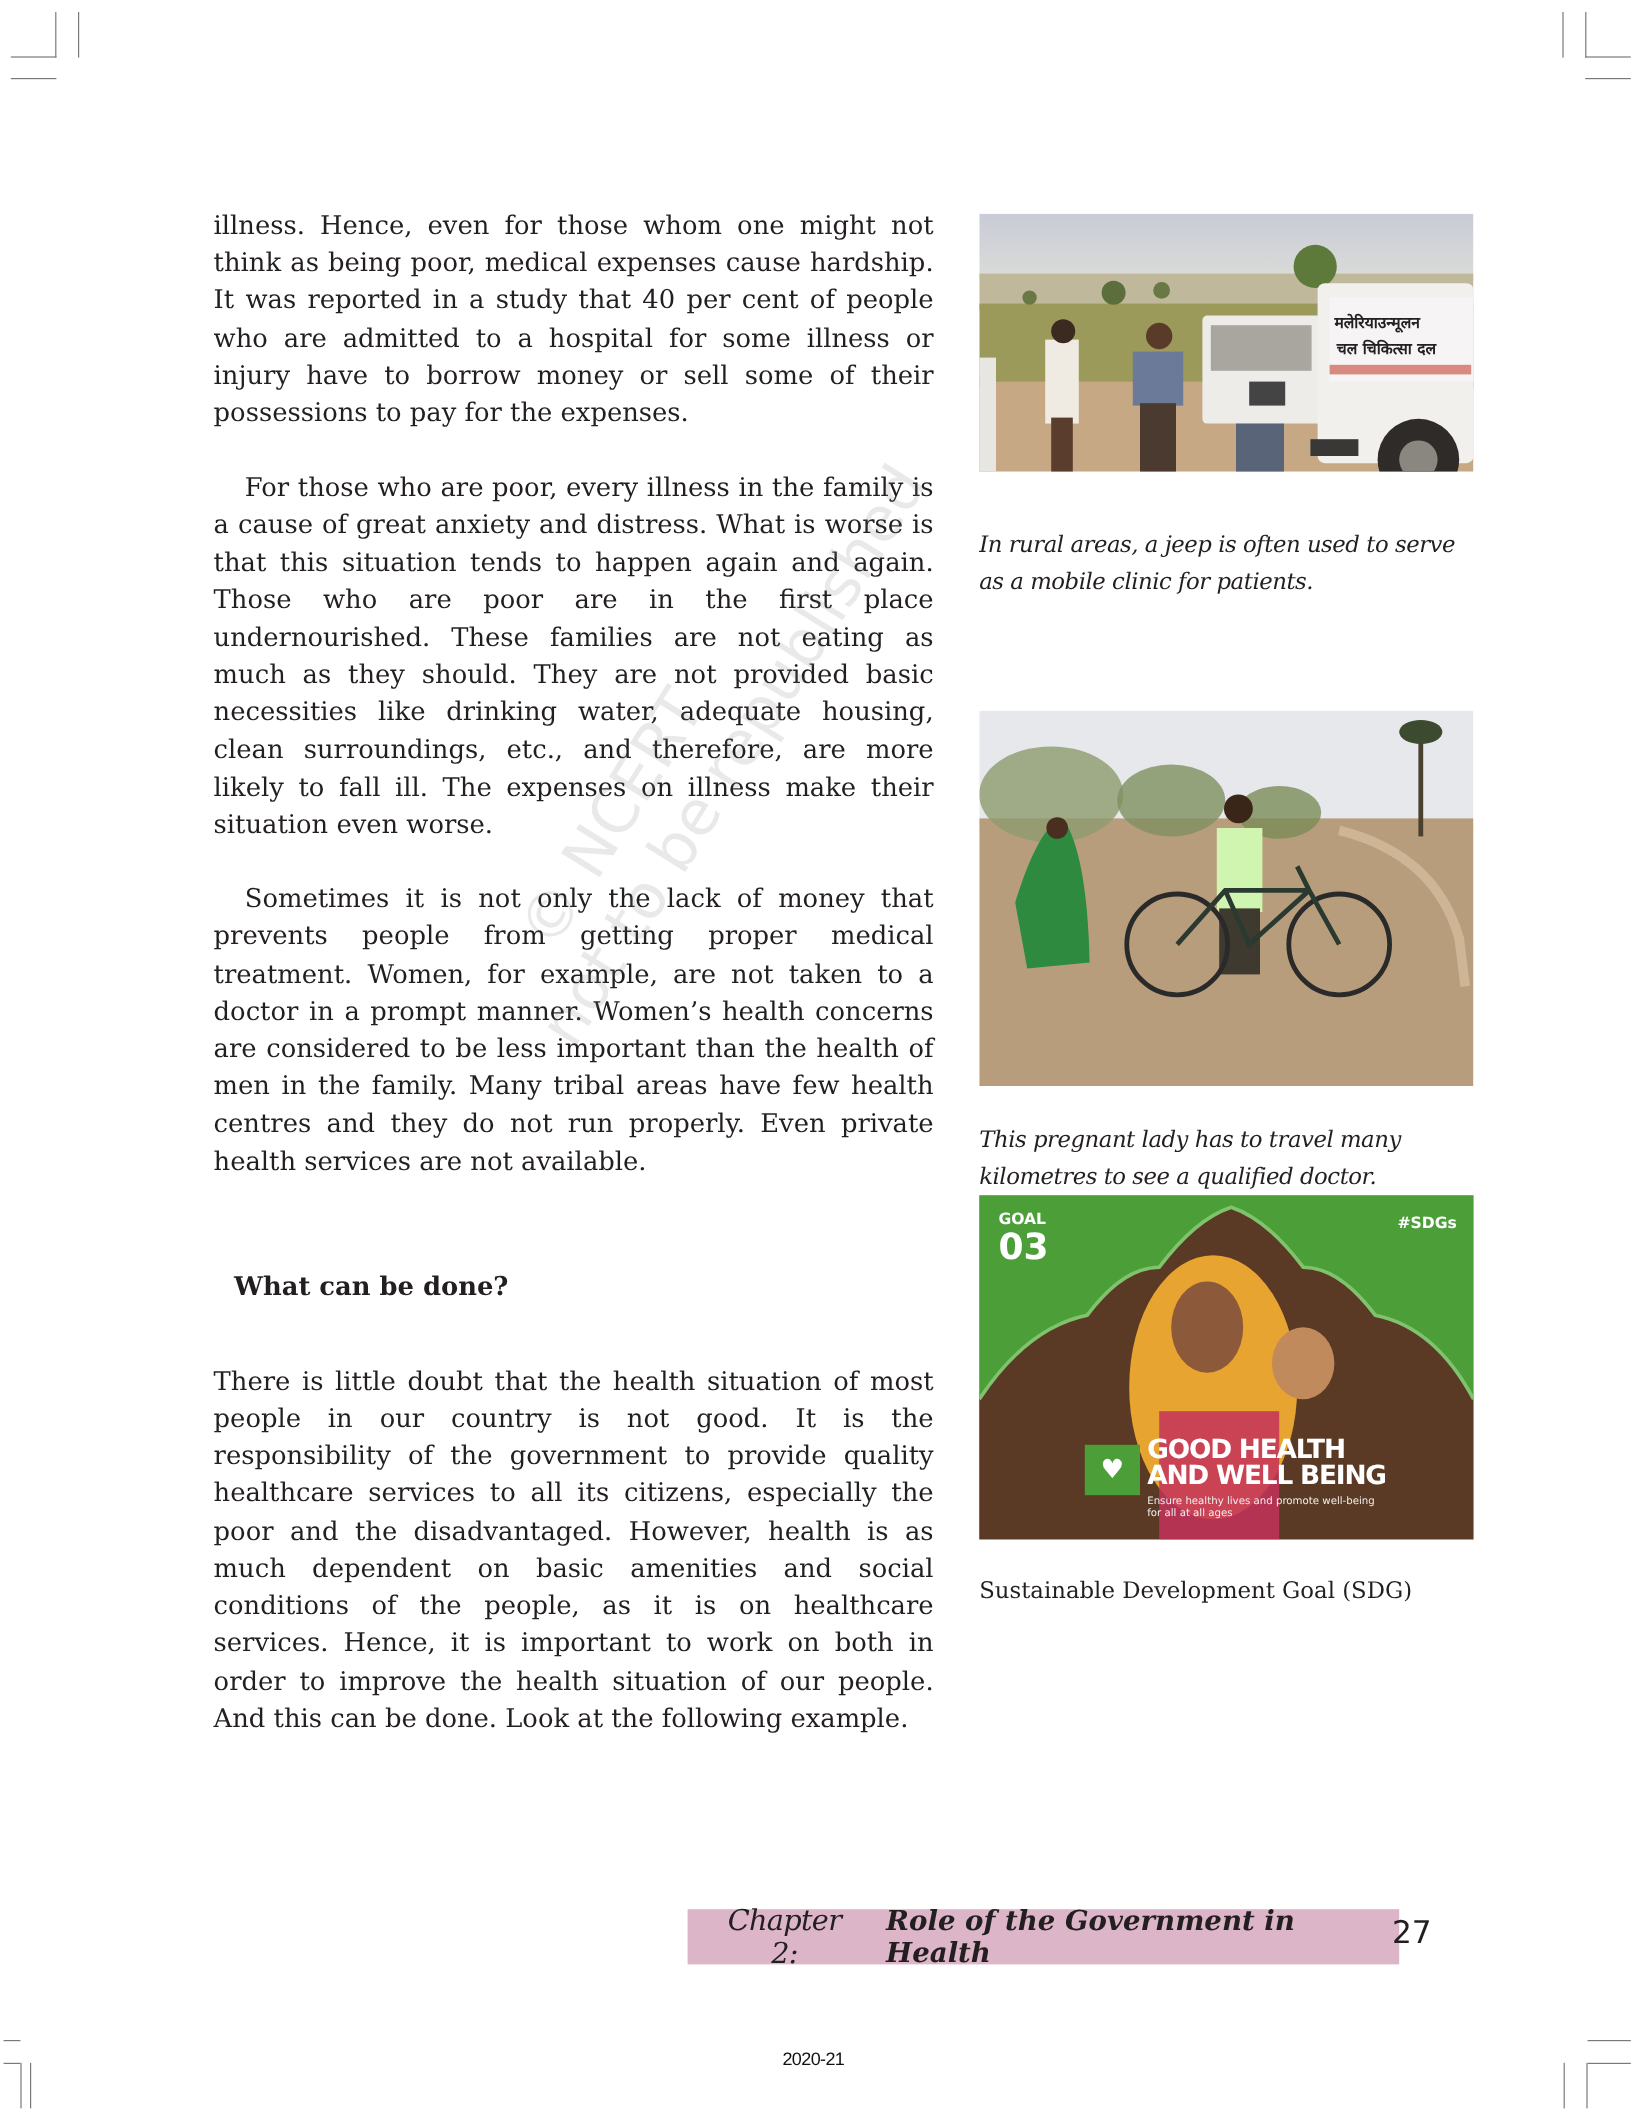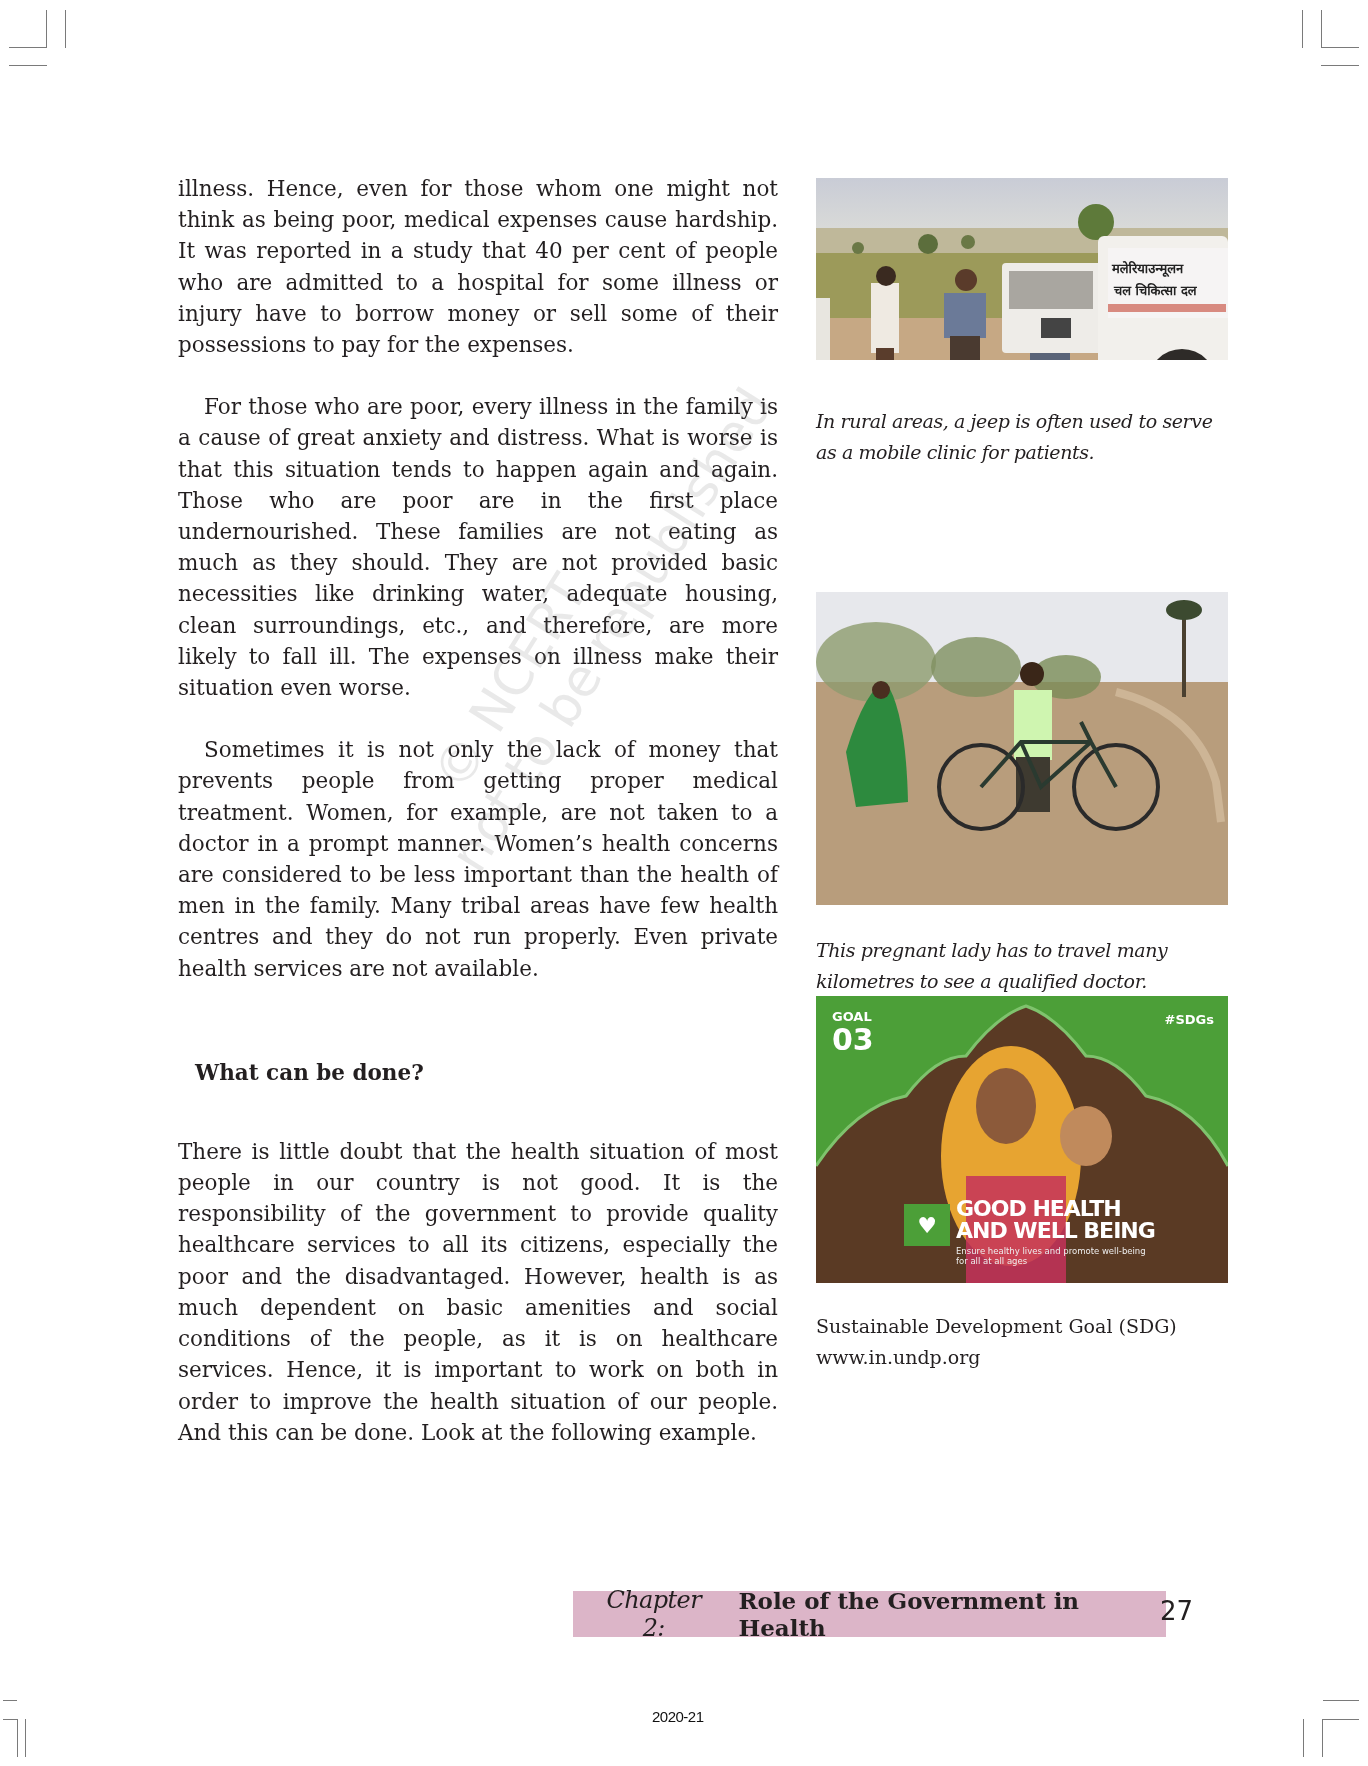--- a/index.html
+++ b/index.html
@@ -27,21 +27,21 @@
   .watermark { position: absolute; left: 390px; top: 820px; transform: rotate(-58deg);
                transform-origin: left top; color: rgba(120,120,120,0.16);
                font-family: "DejaVu Sans", sans-serif; font-size: 52px; line-height: 58px;
                white-space: nowrap; pointer-events: none; }
 
   .footer-band { position: absolute; left: 573px; top: 1591px; width: 593px; height: 46px;
                  background: #dcb5c8; display: flex; align-items: center; padding-left: 20px;
                  box-sizing: border-box; }
   .footer-band .ch { font-style: italic; font-size: 24px; font-family: "DejaVu Serif", serif;
                      letter-spacing: -0.6px; text-align: center; }
-  .footer-band .title { font-weight: bold; font-size: 23px; margin-left: 24px; }
+  .footer-band .title { font-weight: bold; font-size: 23px; margin-left: 24px; font-style: italic; }
   .page-num { position: absolute; left: 1160px; top: 1596px; font-family: "DejaVu Sans", sans-serif;
               font-size: 26px; color: #231f20; }
   .year { position: absolute; left: 652px; top: 1708px; font-family: "Liberation Sans", sans-serif;
           font-size: 15px; color: #111; letter-spacing: -0.5px; }
 
   
   .sdg-goal { position: absolute; left: 16px; top: 14px; color: #fff; font-family: "DejaVu Sans", sans-serif;
               font-weight: bold; line-height: 1; }
   .sdg-goal .g { font-size: 13px; display: block; }
   .sdg-goal .n { font-size: 30px; display: block; margin-top: 2px; }
@@ -83,21 +83,21 @@
   <p class="para indent">For those who are poor, every illness in the family is a cause of great anxiety and distress. What is worse is that this situation tends to happen again and again. Those who are poor are in the first place undernourished. These families are not eating as much as they should. They are not provided basic necessities like drinking water, adequate housing, clean surroundings, etc., and therefore, are more likely to fall ill. The expenses on illness make their situation even worse.</p>
   <div class="gap1"></div>
   <p class="para indent">Sometimes it is not only the lack of money that prevents people from getting proper medical treatment. Women, for example, are not taken to a doctor in a prompt manner. Women’s health concerns are considered to be less important than the health of men in the family. Many tribal areas have few health centres and they do not run properly. Even private health services are not available.</p>
   <div class="gap-h"></div>
   <h3 class="heading">What can be done?</h3>
   <div class="gap1"></div>
   <p class="para">There is little doubt that the health situation of most people in our country is not good. It is the responsibility of the government to provide quality healthcare services to all its citizens, especially the poor and the disadvantaged. However, health is as much dependent on basic amenities and social conditions of the people, as it is on healthcare services. Hence, it is important to work on both in order to improve the health situation of our people. And this can be done. Look at the following example.</p>
 </div>
 
 <div class="figure" style="top:178px;">
-  <div class="photo" style="height:182px;">
+  <div class="photo" style="height:215px;">
     <svg width="412" height="230" viewBox="0 0 412 230">
       <defs>
         <linearGradient id="sky1" x1="0" y1="0" x2="0" y2="1">
           <stop offset="0" stop-color="#c9ccd6"></stop>
             <stop offset="1" stop-color="#dadbd8"></stop>
         </linearGradient>
       </defs>
       <rect x="0" y="0" width="412" height="55" fill="url(#sky1)"></rect>
       <rect x="0" y="50" width="412" height="30" fill="#bfb89a"></rect>
       <rect x="0" y="75" width="412" height="70" fill="#9c9a5a"></rect>
@@ -182,21 +182,20 @@
       <div>AND WELL BEING</div>
     </div>
     <div class="sdg-sub">
       <div>Ensure healthy lives and promote well-being</div>
       <div>for all at all ages</div>
     </div>
   </div>
   <div style="height:12px;"></div>
   <div class="caption plain">
     <div>Sustainable Development Goal (SDG)</div>
-    <div>www.in.undp.org</div>
   </div>
 </div>
 
 <div class="watermark">
   <div style="padding-left:60px;">© NCERT</div>
   <div>not to be republished</div>
 </div>
 
 <div class="footer-band">
   <span class="ch">Chapter 2:</span>

